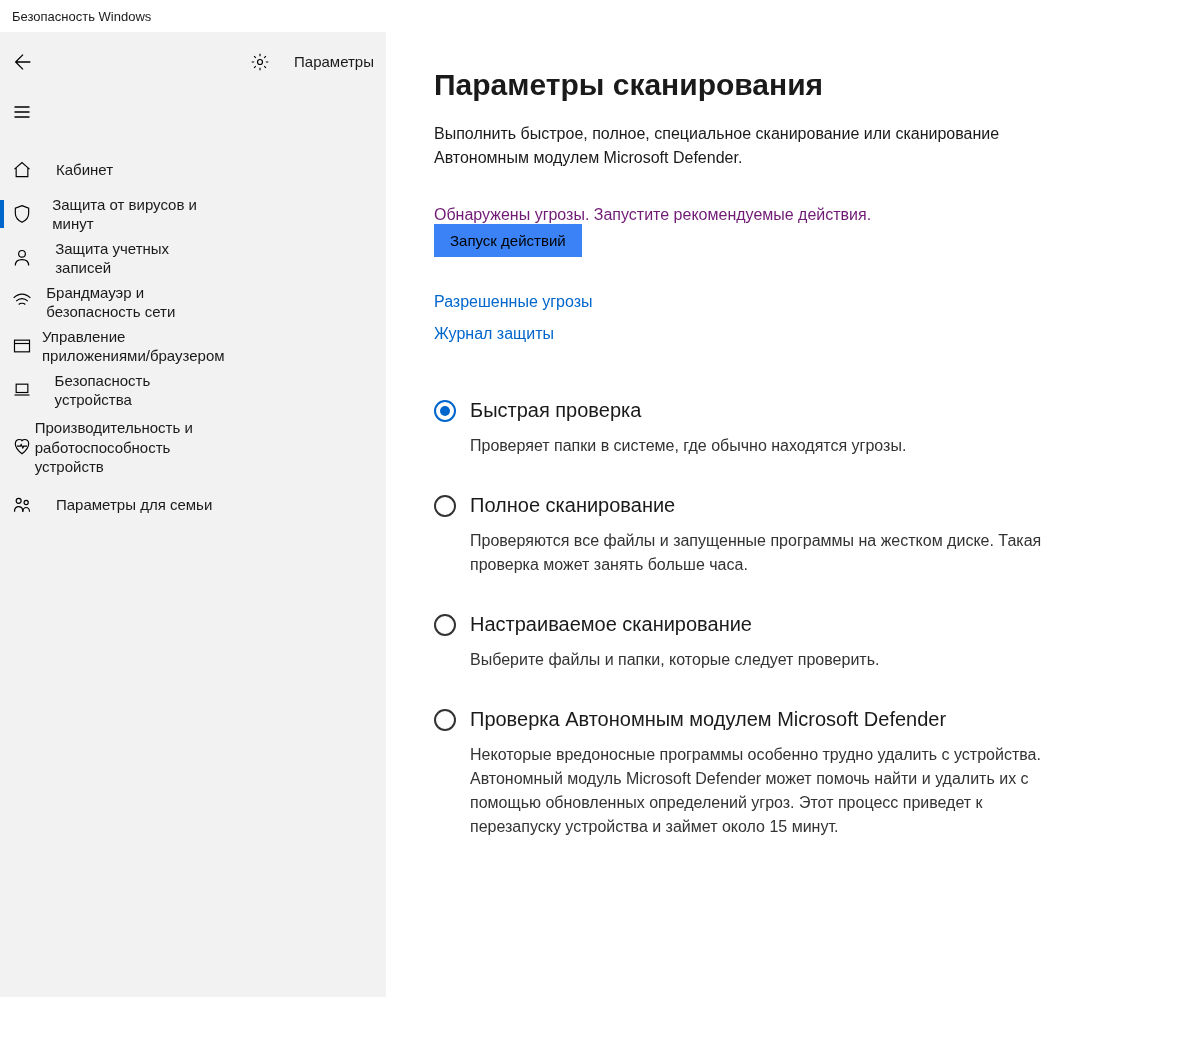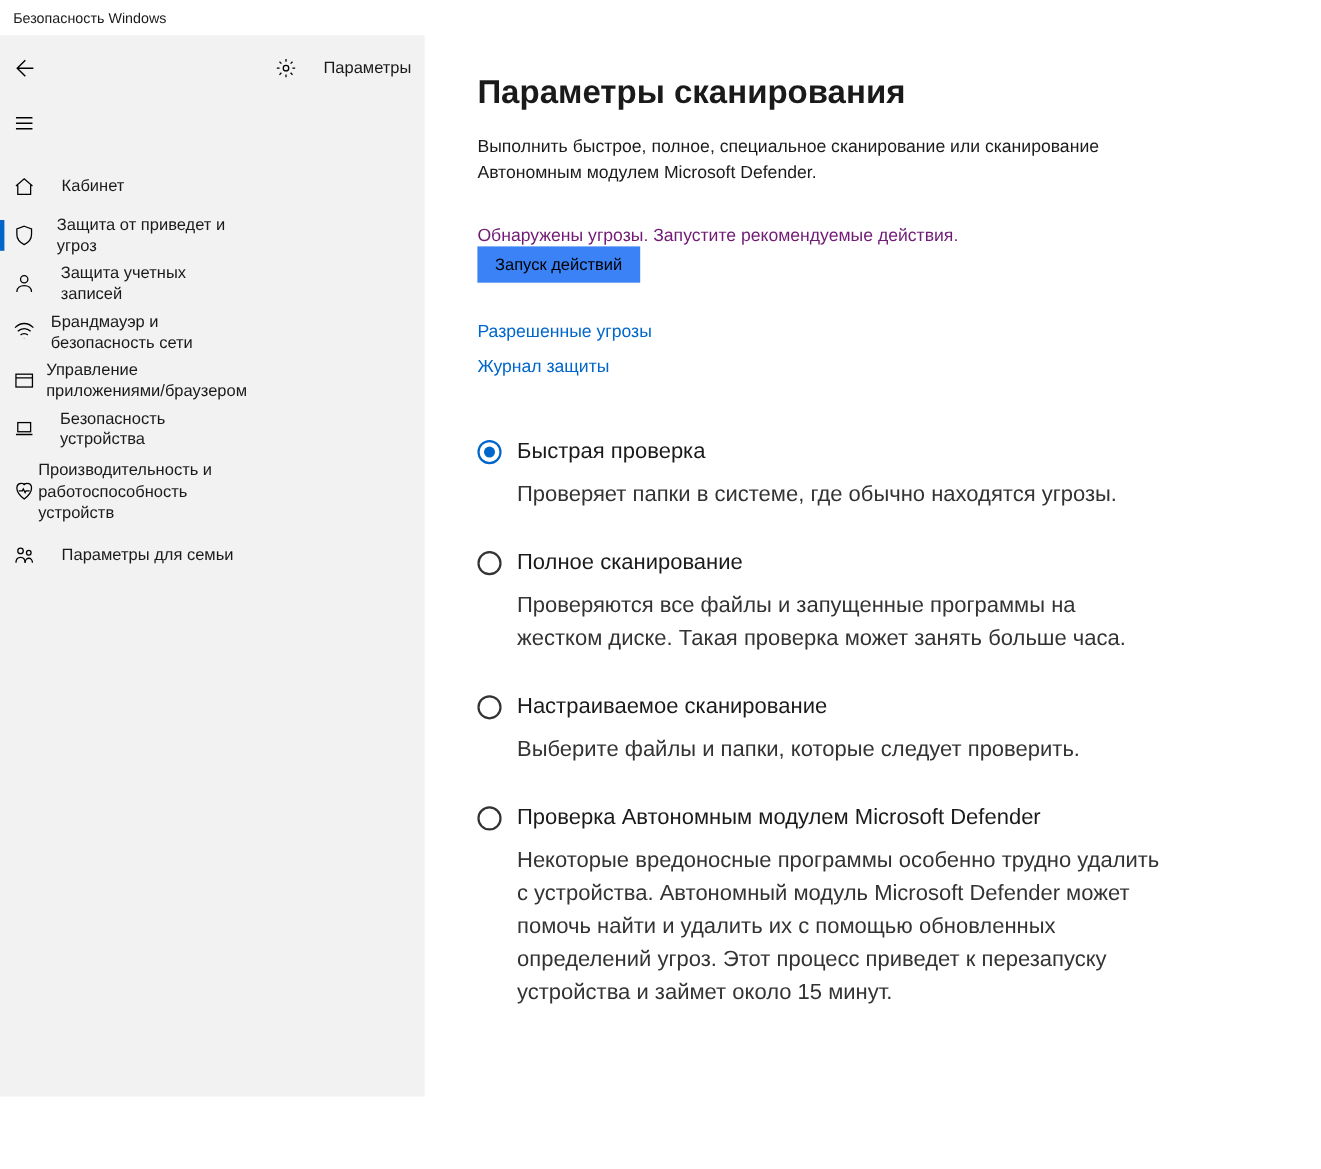--- a/index.html
+++ b/index.html
@@ -148,21 +148,21 @@
     background: #0066cc;
   }
   .scan-text {
     flex: 1;
   }
   .scan-title {
     font-size: 20px;
     margin-bottom: 12px;
   }
   .scan-desc {
-    font-size: 20px;
+    font-size: 16px;
     color: #333;
     line-height: 1.5;
   }
   svg { display: block; }
 </style>
 </head>
 <body>
 
 <div class="root">
 
@@ -199,21 +199,21 @@
           </span>
           <span class="label">Кабинет</span>
         </div>
 
         <div class="nav-item selected">
           <span class="icon">
             <svg width="20" height="20" viewBox="0 0 24 24" fill="none" stroke="#000" stroke-width="1.4">
               <path d="M12 2 L20 5 V11 C20 16 16 20 12 22 C8 20 4 16 4 11 V5 Z"></path>
             </svg>
           </span>
-          <span class="label">Защита от приведет и угроз</span>
+          <span class="label">Защита от вирусов и минут</span>
         </div>
 
         <div class="nav-item">
           <span class="icon">
             <svg width="20" height="20" viewBox="0 0 24 24" fill="none" stroke="#000" stroke-width="1.4">
               <circle cx="12" cy="7" r="4"></circle>
               <path d="M4 21 C4 16 8 14 12 14 C16 14 20 16 20 21"></path>
             </svg>
           </span>
           <span class="label">Защита учетных записей</span>

